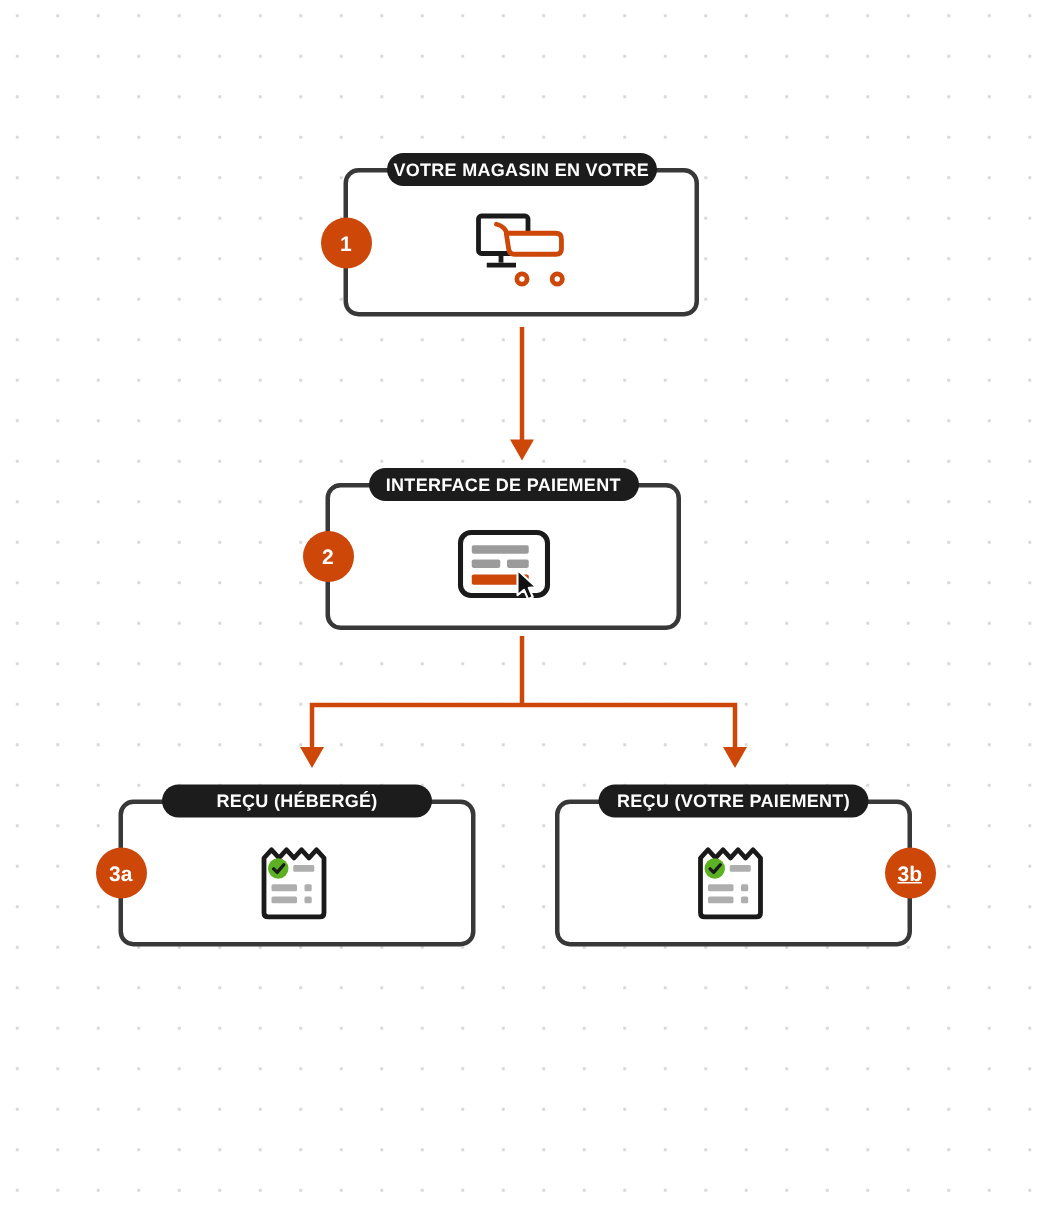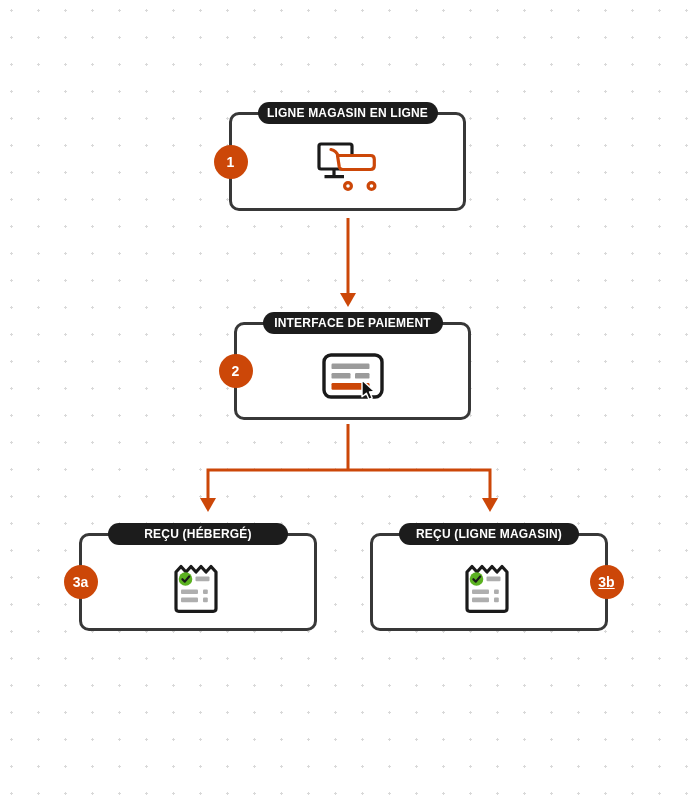--- a/index.html
+++ b/index.html
@@ -20,21 +20,21 @@
     position:absolute;left:0;top:0;z-index:1;
   }
   .node{
     position:absolute;z-index:2;
     background:#ffffff;
     border:3px solid #383838;
     border-radius:10px;
     box-sizing:border-box;
   }
   .node-1{left:229px;top:112px;width:237px;height:99px;}
-  .node-2{left:234px;top:322px;width:237px;height:98px;}
+  .node-2{left:217px;top:322px;width:237px;height:98px;}
   .node-3a{left:79px;top:533px;width:238px;height:98px;}
   .node-3b{left:370px;top:533px;width:238px;height:98px;}
   .pill{
     position:absolute;
     left:50%;top:-13px;
     transform:translateX(-50%);
     width:180px;height:22px;
     background:#1c1c1c;
     border-radius:12px;
     color:#ffffff;
@@ -73,21 +73,21 @@
       <path d="M348 424 V 470 M208 470 H 490 M208 468.5 V 499 M490 468.5 V 499"></path>
     </g>
     <g fill="#cc4708" stroke="none">
       <polygon points="340,293 356,293 348,307"></polygon>
       <polygon points="200,498 216,498 208,512"></polygon>
       <polygon points="482,498 498,498 490,512"></polygon>
     </g>
   </svg>
 
   <div class="node node-1">
-    <div class="pill">LIGNE MAGASIN EN LIGNE</div>
+    <div class="pill">VOTRE MAGASIN EN VOTRE</div>
     <div class="badge badge-left">1</div>
     <div class="icon-wrap icon-store">
       <svg width="62" height="50" viewBox="0 0 62 50">
         <rect x="2" y="2" width="33" height="25" rx="2" fill="#ffffff" stroke="#1a1a1a" stroke-width="3.2"></rect>
         <path d="M17 27 v6 M7.5 34.7 h19.5" stroke="#1a1a1a" stroke-width="3.2" fill="none"></path>
         <path d="M14 7.5 q5.5 1 7.7 7.5" stroke="#cc4708" stroke-width="3.2" fill="none" stroke-linecap="round"></path>
         <path d="M20.5 13.5 H 53.5 q3.8 0 3.8 3.8 v 6.5 q0 3.7 -3.8 3.7 H 25.8 q-3 0 -3.6 -3 Z" fill="#ffffff" stroke="#cc4708" stroke-width="3.2" stroke-linejoin="round"></path>
         <circle cx="31" cy="44" r="3.4" fill="#ffffff" stroke="#cc4708" stroke-width="3.2"></circle>
         <circle cx="54.5" cy="44" r="3.4" fill="#ffffff" stroke="#cc4708" stroke-width="3.2"></circle>
       </svg>
@@ -120,21 +120,21 @@
         <rect x="23.5" y="14.6" width="14" height="4.6" rx="1" fill="#aeaeae"></rect>
         <rect x="9" y="27.5" width="17" height="4.6" rx="1" fill="#aeaeae"></rect>
         <rect x="31" y="27.5" width="4.8" height="4.6" rx="1" fill="#aeaeae"></rect>
         <rect x="9" y="35.6" width="17" height="4.6" rx="1" fill="#aeaeae"></rect>
         <rect x="31" y="35.6" width="4.8" height="4.6" rx="1" fill="#aeaeae"></rect>
       </svg>
     </div>
   </div>
 
   <div class="node node-3b">
-    <div class="pill">REÇU (LIGNE MAGASIN)</div>
+    <div class="pill">REÇU (VOTRE PAIEMENT)</div>
     <div class="badge badge-right">3b</div>
     <div class="icon-wrap icon-receipt">
       <svg width="52" height="52" viewBox="0 0 52 52">
         <path d="M4 46.5 V10 L9 4.5 14 10 19 4.5 24 10 29 4.5 34 10 39 4.5 44 10 V46.5 q0 2.8 -2.8 2.8 H6.8 q-2.8 0 -2.8 -2.8 Z" fill="#ffffff" stroke="#1a1a1a" stroke-width="3.2" stroke-linejoin="round"></path>
         <circle cx="13.5" cy="17" r="6.8" fill="#5bb121"></circle>
         <path d="M10.4 17.2 l2.4 2.4 4.4 -5.1" fill="none" stroke="#1a1a1a" stroke-width="2.2" stroke-linecap="round" stroke-linejoin="round"></path>
         <rect x="23.5" y="14.6" width="14" height="4.6" rx="1" fill="#aeaeae"></rect>
         <rect x="9" y="27.5" width="17" height="4.6" rx="1" fill="#aeaeae"></rect>
         <rect x="31" y="27.5" width="4.8" height="4.6" rx="1" fill="#aeaeae"></rect>
         <rect x="9" y="35.6" width="17" height="4.6" rx="1" fill="#aeaeae"></rect>

